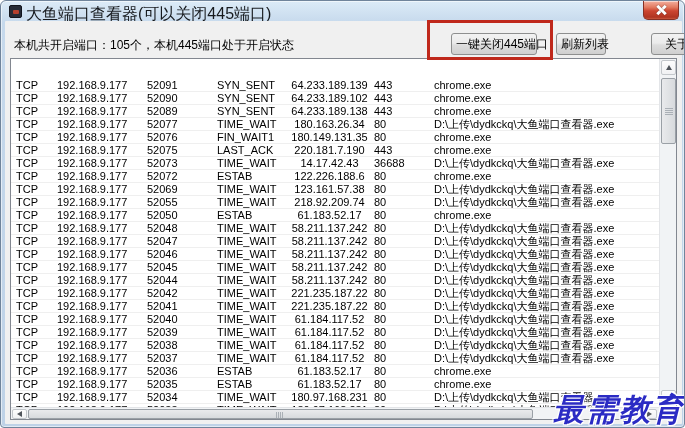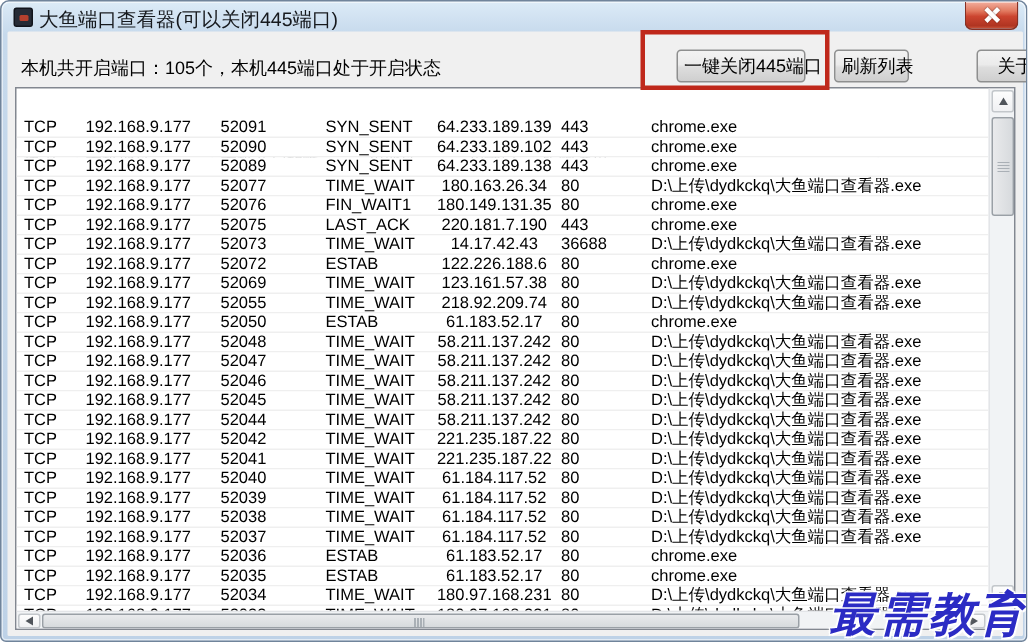--- a/index.html
+++ b/index.html
@@ -7,21 +7,21 @@
   .window{
     position:relative;width:685px;height:428px;
     background:linear-gradient(#dcebf7,#c6d9ec 22px,#bed2e7);
     border:1px solid #70849b;border-radius:6px 6px 4px 4px;
     box-shadow:inset 0 0 0 1px rgba(255,255,255,.55);
     overflow:hidden;
   }
   .titlebar{position:absolute;left:0;top:0;width:100%;height:20px;}
   .app-icon{position:absolute;left:8px;top:4px;width:13px;height:13px;background:#262b36;border-radius:2px;border:1px solid #11141c;}
   .app-icon::after{content:"";position:absolute;left:3px;top:4px;width:6px;height:4px;background:#b5402e;border-radius:1px;}
-  .title-text{position:absolute;left:25px;top:3px;font-size:13px;color:#16191d;white-space:nowrap;}
+  .title-text{position:absolute;left:25px;top:3px;font-size:16px;color:#16191d;white-space:nowrap;}
   .close-btn{
     position:absolute;left:642px;top:0;width:36px;height:19px;
     background:linear-gradient(#f3b0a0,#e27a60 35%,#cc4530 55%,#b03421 90%,#c9573d);
     border:1px solid #863024;border-top:none;border-radius:0 0 5px 5px;
     box-shadow:inset 0 1px 0 rgba(255,255,255,.5);cursor:pointer;
   }
   .x-glyph{position:absolute;left:50%;top:50%;width:10px;height:10px;transform:translate(-50%,-50%);}
   .x-glyph::before,.x-glyph::after{
     content:"";position:absolute;left:4px;top:-1px;width:3px;height:12px;background:#fff;
     box-shadow:0 0 1px rgba(60,10,5,.8);

